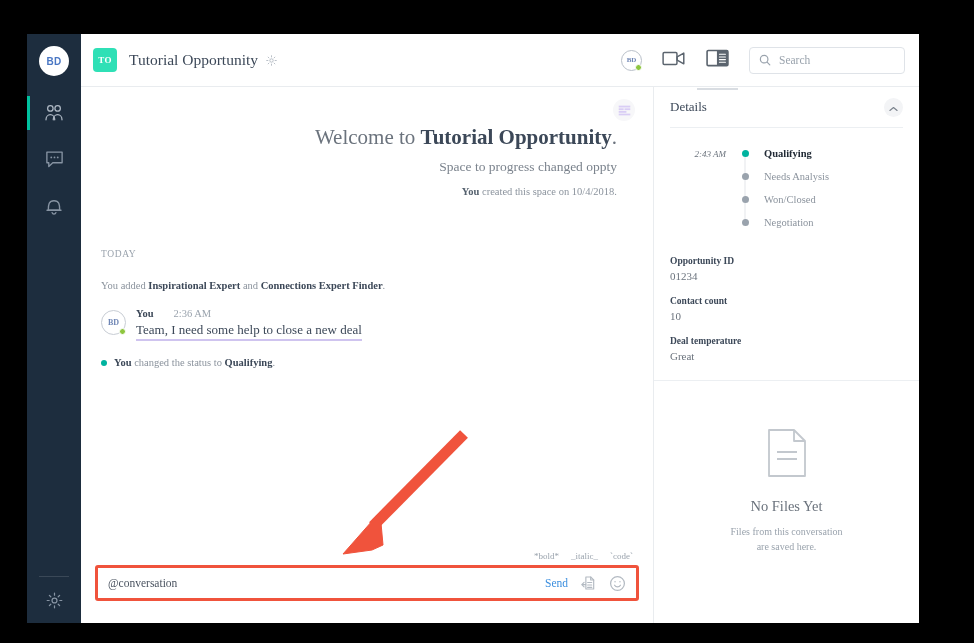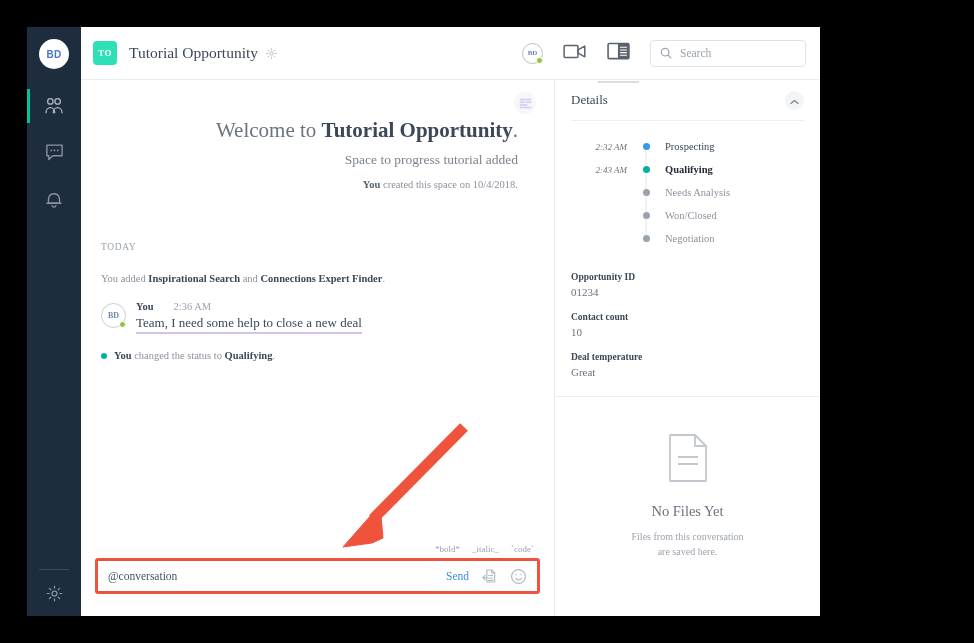--- a/index.html
+++ b/index.html
@@ -4,22 +4,22 @@
 <style>
   * { box-sizing: border-box; margin: 0; padding: 0; }
   html, body {
     width: 974px; height: 643px;
     background: #000;
     font-family: "Liberation Sans", sans-serif;
     overflow: hidden;
   }
   .screen {
     position: absolute;
-    left: 27px; top: 27px;
-    width: 793px; height: 589px;
+    left: 27px; top: 34px;
+    width: 892px; height: 589px;
     background: #ffffff;
     display: flex;
     overflow: hidden;
   }
 
   
   .rail {
     width: 54px;
     background: #1d2d3e;
     position: relative;
@@ -549,27 +549,27 @@
               <rect x="0.7" y="0.7" width="12.6" height="2" fill="#d9cdf5"></rect>
               <rect x="0.7" y="3.6" width="5.4" height="2" fill="#d9cdf5"></rect>
               <rect x="7" y="3.6" width="6.3" height="2" fill="#d9cdf5"></rect>
               <rect x="0.7" y="6.5" width="8.4" height="2" fill="#d9cdf5"></rect>
               <rect x="0.7" y="9.4" width="12.6" height="1.9" fill="#d9cdf5"></rect>
             </svg>
           </div>
 
           <div class="welcome">
             <h1><span>Welcome to </span><b>Tutorial Opportunity</b><span>.</span></h1>
-            <div class="sub">Space to progress tutorial added</div>
+            <div class="sub">Space to progress changed oppty</div>
             <div class="meta"><b>You</b><span> created this space on 10/4/2018.</span></div>
           </div>
 
           <div class="day-sep">TODAY</div>
 
-          <div class="sys-line"><span>You added </span><b>Inspirational Search</b><span> and </span><b>Connections Expert Finder</b><span>.</span></div>
+          <div class="sys-line"><span>You added </span><b>Inspirational Expert</b><span> and </span><b>Connections Expert Finder</b><span>.</span></div>
 
           <div class="msg">
             <div class="msg-avatar">
               <span>BD</span>
               <span class="presence"></span>
             </div>
             <div>
               <div class="msg-head"><b>You</b><span class="time">2:36 AM</span></div>
               <div class="msg-body">Team, I need some help to close a new deal</div>
             </div>
@@ -619,27 +619,20 @@
             <span>
               <svg width="9" height="6" viewBox="0 0 10 6" fill="none" stroke="#7b838d" stroke-width="1.3" stroke-linecap="round" stroke-linejoin="round">
                 <path d="M1 4.6 5 1.4l4 3.2"></path>
               </svg>
             </span>
           </div>
         </div>
         <div class="details-sep"></div>
 
         <div class="stages">
-          <div class="stage done">
-            <div class="time">2:32 AM</div>
-            <div class="pip-col">
-                <span class="pip" style="background:#2e9bf0"></span>
-              </div>
-            <div class="label">Prospecting</div>
-          </div>
           <div class="stage current">
             <div class="time">2:43 AM</div>
             <div class="pip-col">
                 <span class="pip" style="background:#00b39f"></span>
               </div>
             <div class="label">Qualifying</div>
           </div>
           <div class="stage">
             <div class="time"></div>
             <div class="pip-col">

